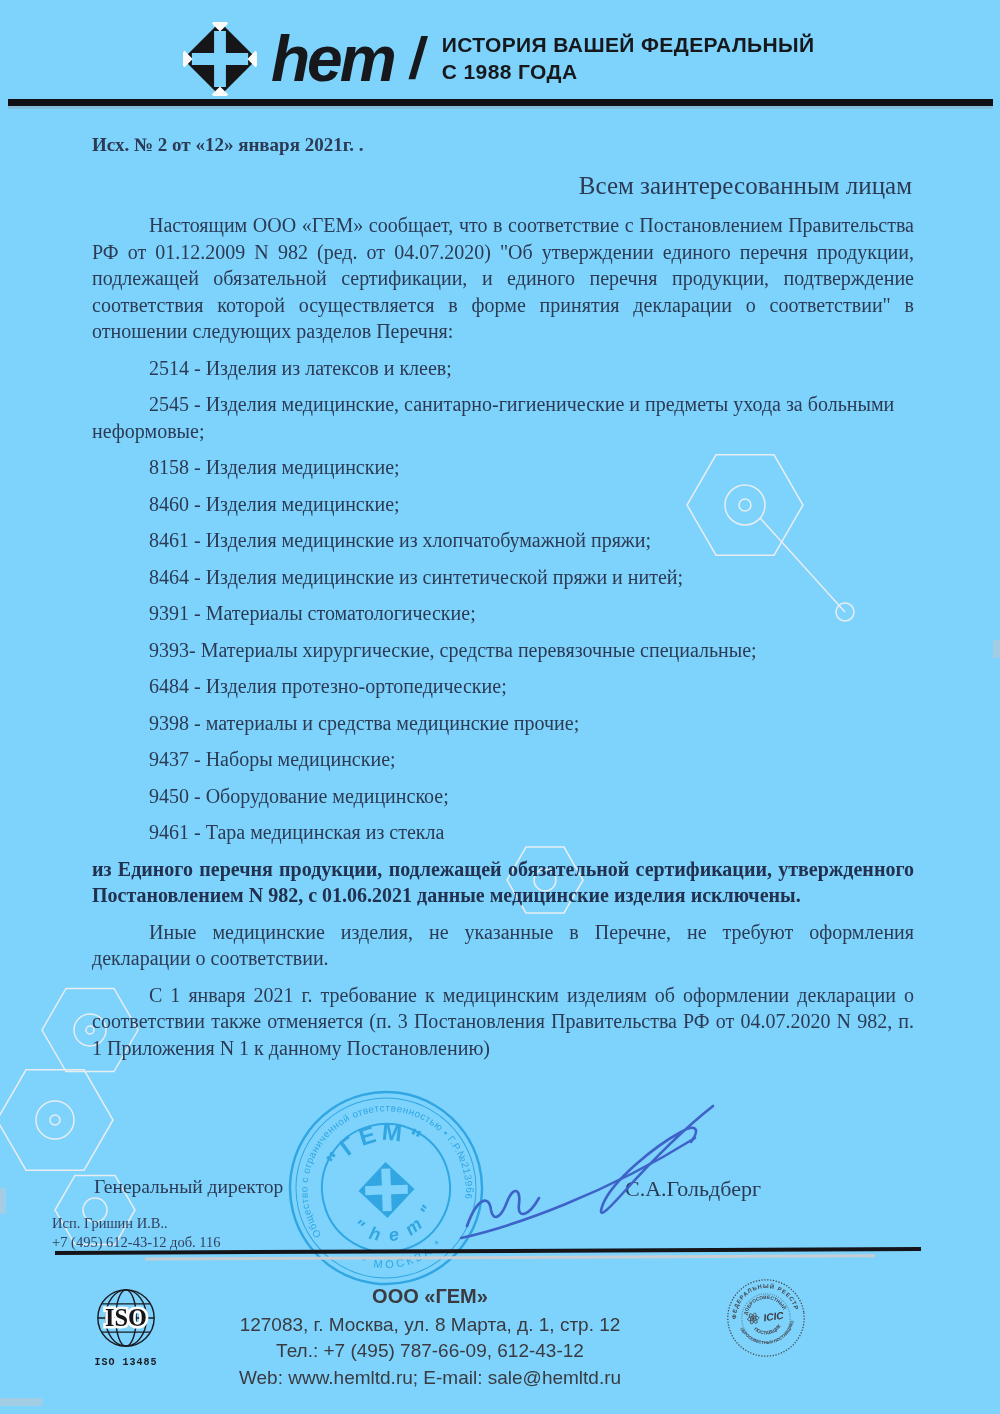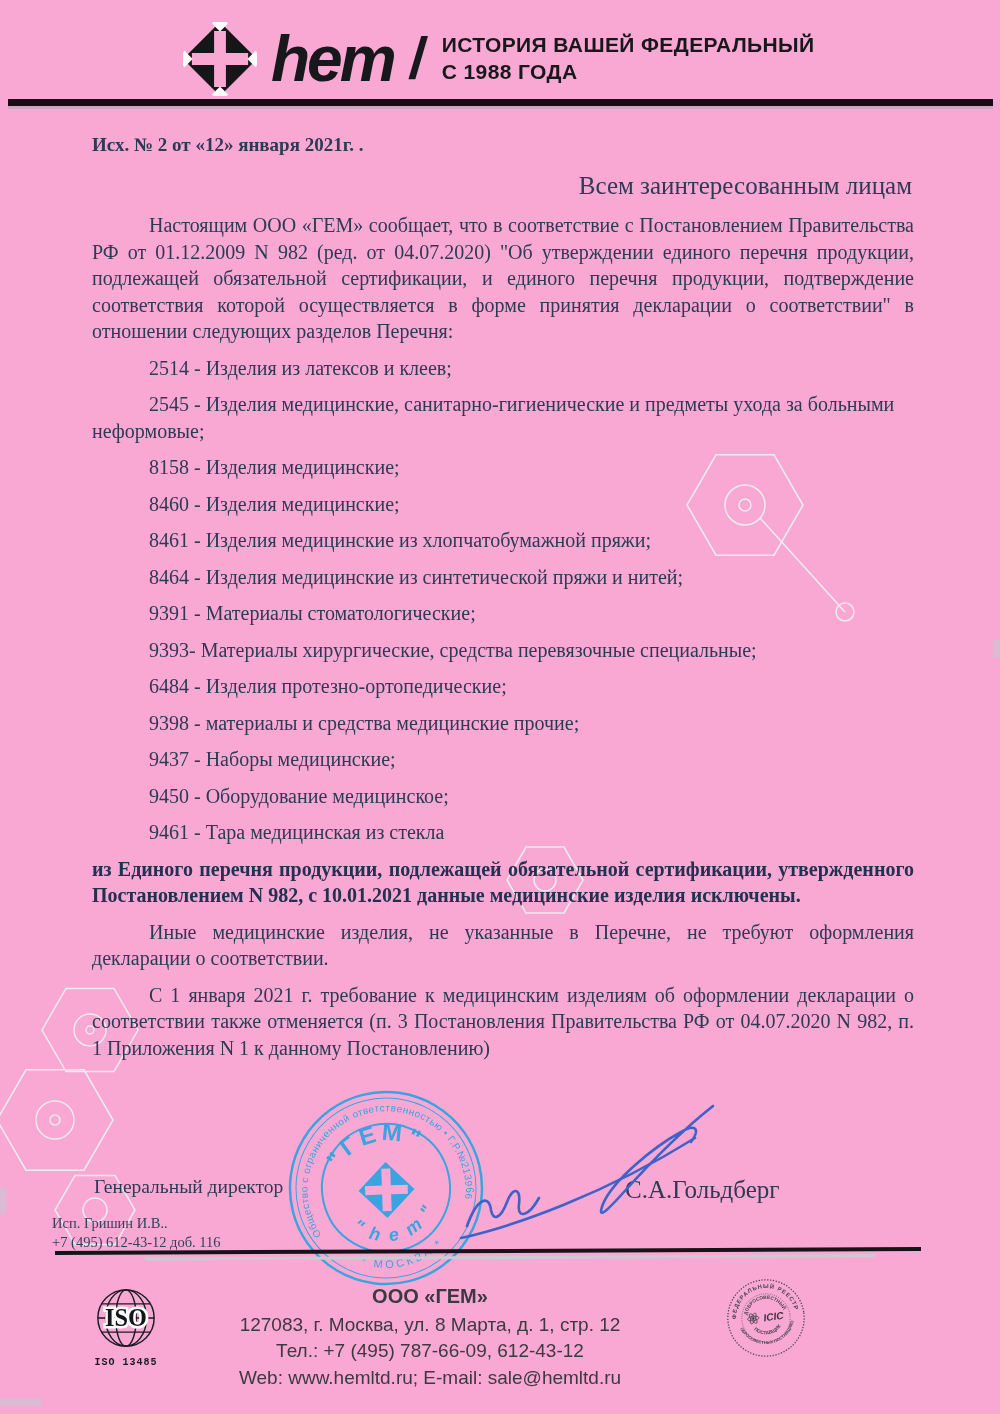--- a/index.html
+++ b/index.html
@@ -1,16 +1,16 @@
 <!DOCTYPE html>
 <html><head>
 <meta charset="utf-8">
 <style>
   html,body{margin:0;padding:0;background:#888;}
-  .page{position:relative;width:1000px;height:1414px;margin:0 auto;background:#f9a8d4;
+  .page{position:relative;width:1000px;height:1414px;margin:0 auto;background:#7dd3fc;
         overflow:hidden;font-family:"Liberation Serif",serif;color:#2c3a54;}
   
   .letterhead{position:absolute;left:183px;top:22px;display:flex;align-items:flex-start;gap:14px;}
   .brand{font-family:"Liberation Sans",sans-serif;font-style:italic;font-weight:700;
          font-size:64px;line-height:74px;letter-spacing:-3px;color:#17181c;}
   .slash{font-family:"Liberation Sans",sans-serif;font-weight:700;font-size:58px;line-height:72px;
          color:#17181c;transform:skewX(-6deg);margin:0 2px;}
   .tagline{font-family:"Liberation Sans",sans-serif;font-weight:700;font-size:21px;
            line-height:27px;letter-spacing:.4px;color:#17181c;padding-top:9px;}
   .rule-top{position:absolute;left:8px;top:99px;width:985px;height:7px;background:#101014;
@@ -18,21 +18,21 @@
   
   .ref-line{position:absolute;left:92px;top:134px;font-size:19px;font-weight:bold;}
   .addressee{position:absolute;left:500px;top:172px;width:412px;text-align:right;font-size:25px;}
   .body-flow{position:absolute;left:92px;top:212px;width:822px;}
   .para{margin:0 0 10px;font-size:20px;line-height:26.5px;}
   .indent{text-indent:57px;}
   .justify{text-align:justify;}
   .bold{font-weight:700;color:#223150;}
   
   .sig-title{position:absolute;left:94px;top:1176px;font-size:19.5px;}
-  .sig-name{position:absolute;left:625px;top:1176px;font-size:25px;}
+  .sig-name{position:absolute;left:625px;top:1176px;font-size:22px;}
   .stamp{position:absolute;left:286px;top:1088px;width:200px;height:200px;
          transform:rotate(-14deg);opacity:.92;}
   .signature{position:absolute;left:455px;top:1098px;width:280px;height:150px;}
   .executor{position:absolute;left:52px;top:1214px;font-size:14.5px;line-height:19px;color:#33405c;}
   .rule-bottom{position:absolute;left:55px;top:1249px;width:866px;height:4px;background:#141419;
                transform:rotate(-.25deg);}
   .rule-bottom::after{content:"";position:absolute;left:90px;top:7px;width:730px;height:3px;
                background:#c7cdd3;}
   
   .iso-block{position:absolute;left:66px;top:1286px;width:120px;text-align:center;}
@@ -105,21 +105,21 @@
     <p class="para indent">8460 - Изделия медицинские;</p>
     <p class="para indent">8461 - Изделия медицинские из хлопчатобумажной пряжи;</p>
     <p class="para indent">8464 - Изделия медицинские из синтетической пряжи и нитей;</p>
     <p class="para indent">9391 - Материалы стоматологические;</p>
     <p class="para indent">9393- Материалы хирургические, средства перевязочные специальные;</p>
     <p class="para indent">6484 - Изделия протезно-ортопедические;</p>
     <p class="para indent">9398 - материалы и средства медицинские прочие;</p>
     <p class="para indent">9437 - Наборы медицинские;</p>
     <p class="para indent">9450 - Оборудование медицинское;</p>
     <p class="para indent">9461 - Тара медицинская из стекла</p>
-    <p class="para bold justify">из Единого перечня продукции, подлежащей обязательной сертификации, утвержденного Постановлением N 982, с 10.01.2021 данные медицинские изделия исключены.</p>
+    <p class="para bold justify">из Единого перечня продукции, подлежащей обязательной сертификации, утвержденного Постановлением N 982, с 01.06.2021 данные медицинские изделия исключены.</p>
     <p class="para indent justify">Иные медицинские изделия, не указанные в Перечне, не требуют оформления декларации о соответствии.</p>
     <p class="para indent justify">С 1 января 2021 г. требование к медицинским изделиям об оформлении декларации о соответствии также отменяется (п. 3 Постановления Правительства РФ от 04.07.2020 N 982, п. 1 Приложения N 1 к данному Постановлению)</p>
   </div>
 
   <div class="sig-title">Генеральный директор</div>
   <div class="sig-name">С.А.Гольдберг</div>
 
   <svg class="stamp" viewBox="0 0 200 200">
     <defs>
       <path id="rp-top" d="M 26,130 A 79,79 0 1 1 174,130"></path>

